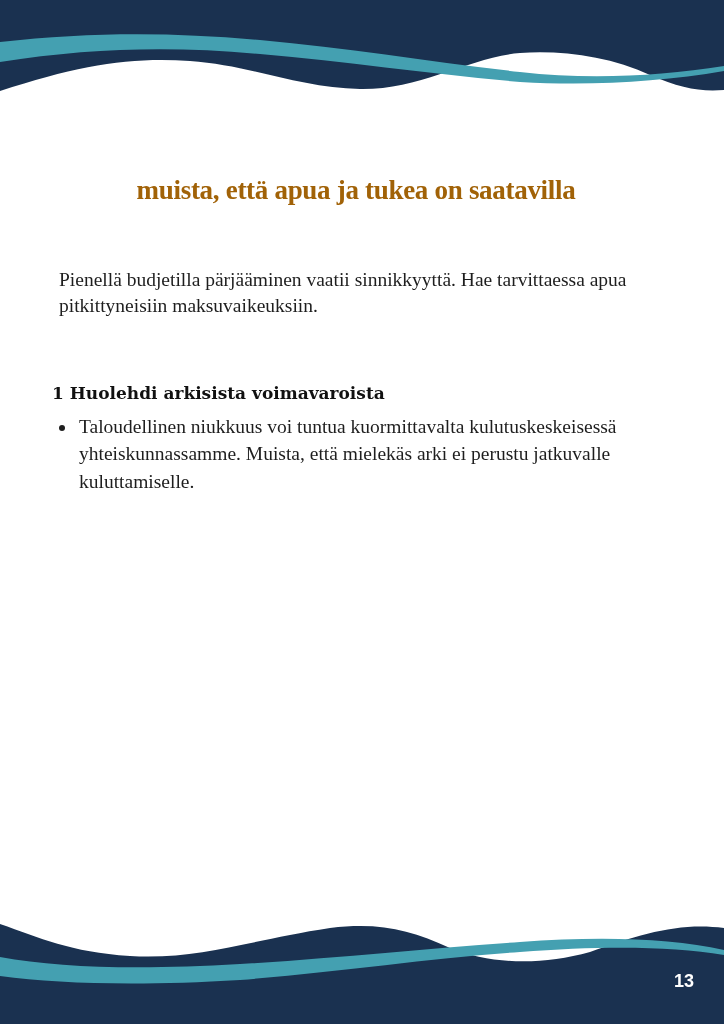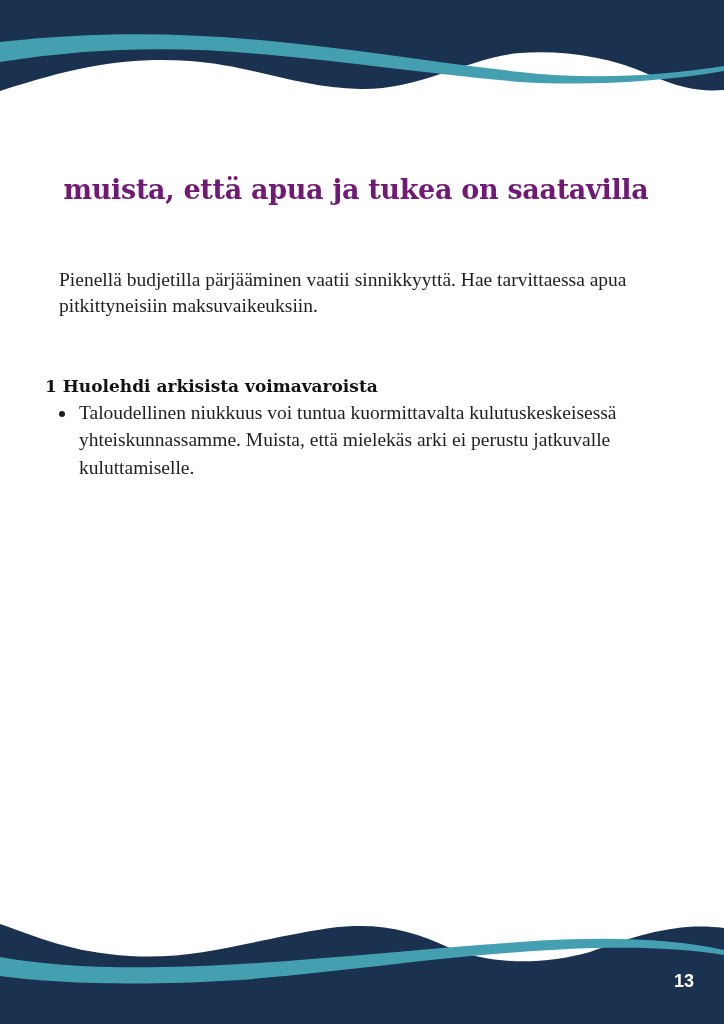--- a/index.html
+++ b/index.html
@@ -12,31 +12,31 @@
     .wave { position: absolute; left: 0; width: 724px; display: block; }
     .wave-top { top: 0; height: 110px; }
     .wave-bottom { top: 900px; height: 124px; }
     .title {
       position: absolute; left: 0; top: 170px; width: 724px; text-align: center;
       font-family: "DejaVu Serif", serif; font-weight: bold;
       font-size: 27px; line-height: 40px; letter-spacing: -0.3px;
       margin: 0;
     }
     .title .line1 { color: #121212; display: block; padding-left: 4px; }
-    .title .line2 { color: #701a75; display: block; padding-right: 12px; }
+    .title .line2 { color: #a16207; display: block; padding-right: 12px; font-family: Liberation Serif, serif; }
     .intro {
       position: absolute; left: 59px; top: 267px; width: 640px;
       font-family: "Liberation Serif", serif; font-size: 19.5px; line-height: 26px;
       margin: 0; color: #1e1e1e;
     }
     .section {
       position: absolute; left: 45px; top: 373px; width: 650px;
     }
     .section h2 {
-      margin: 0; font-family: "DejaVu Serif", serif; font-weight: bold;
+      margin: 7px; font-family: "DejaVu Serif", serif; font-weight: bold;
       font-size: 17px; line-height: 26px; color: #111;
     }
     .section ul {
       margin: 0; padding: 0 0 0 34px; list-style: none;
       font-family: "Liberation Serif", serif; font-size: 19.5px; line-height: 27.3px; color: #1e1e1e;
     }
     .section li { position: relative; margin: 0; }
     .section li::before {
       content: ""; position: absolute; left: -20px; top: 12px;
       width: 6px; height: 6px; border-radius: 50%; background: #1e1e1e;

